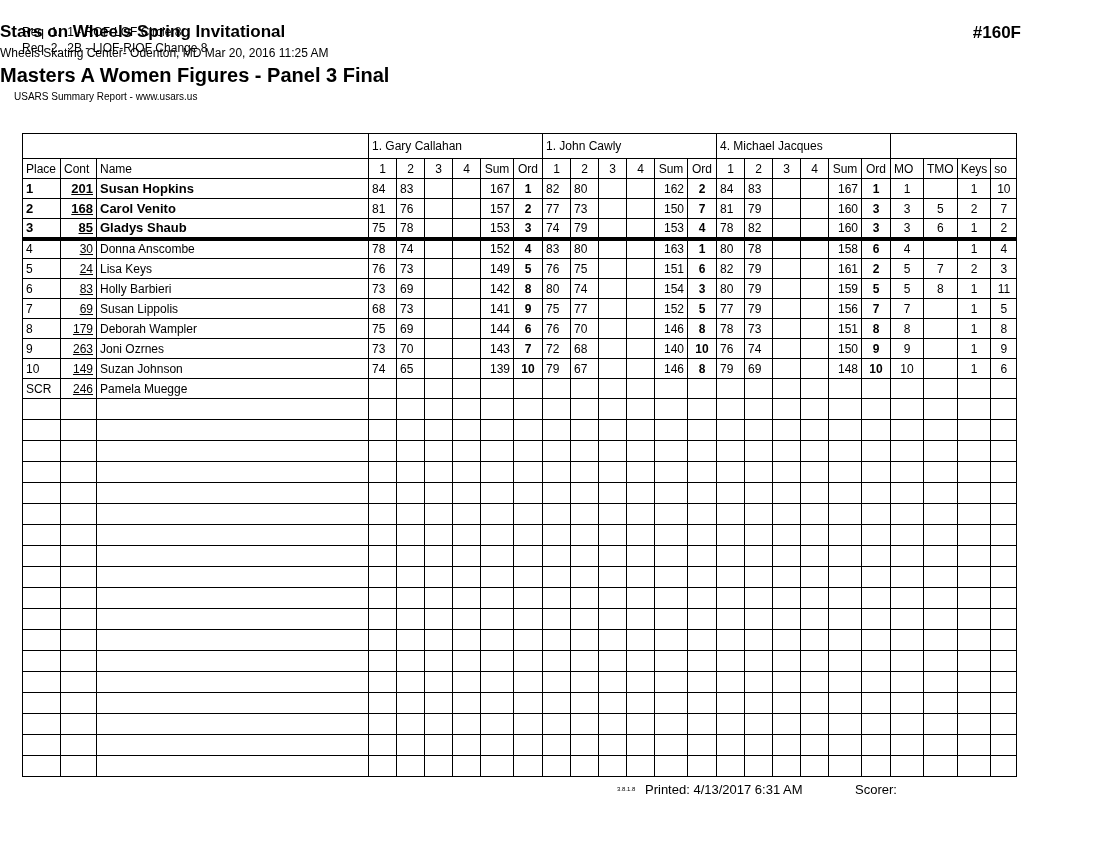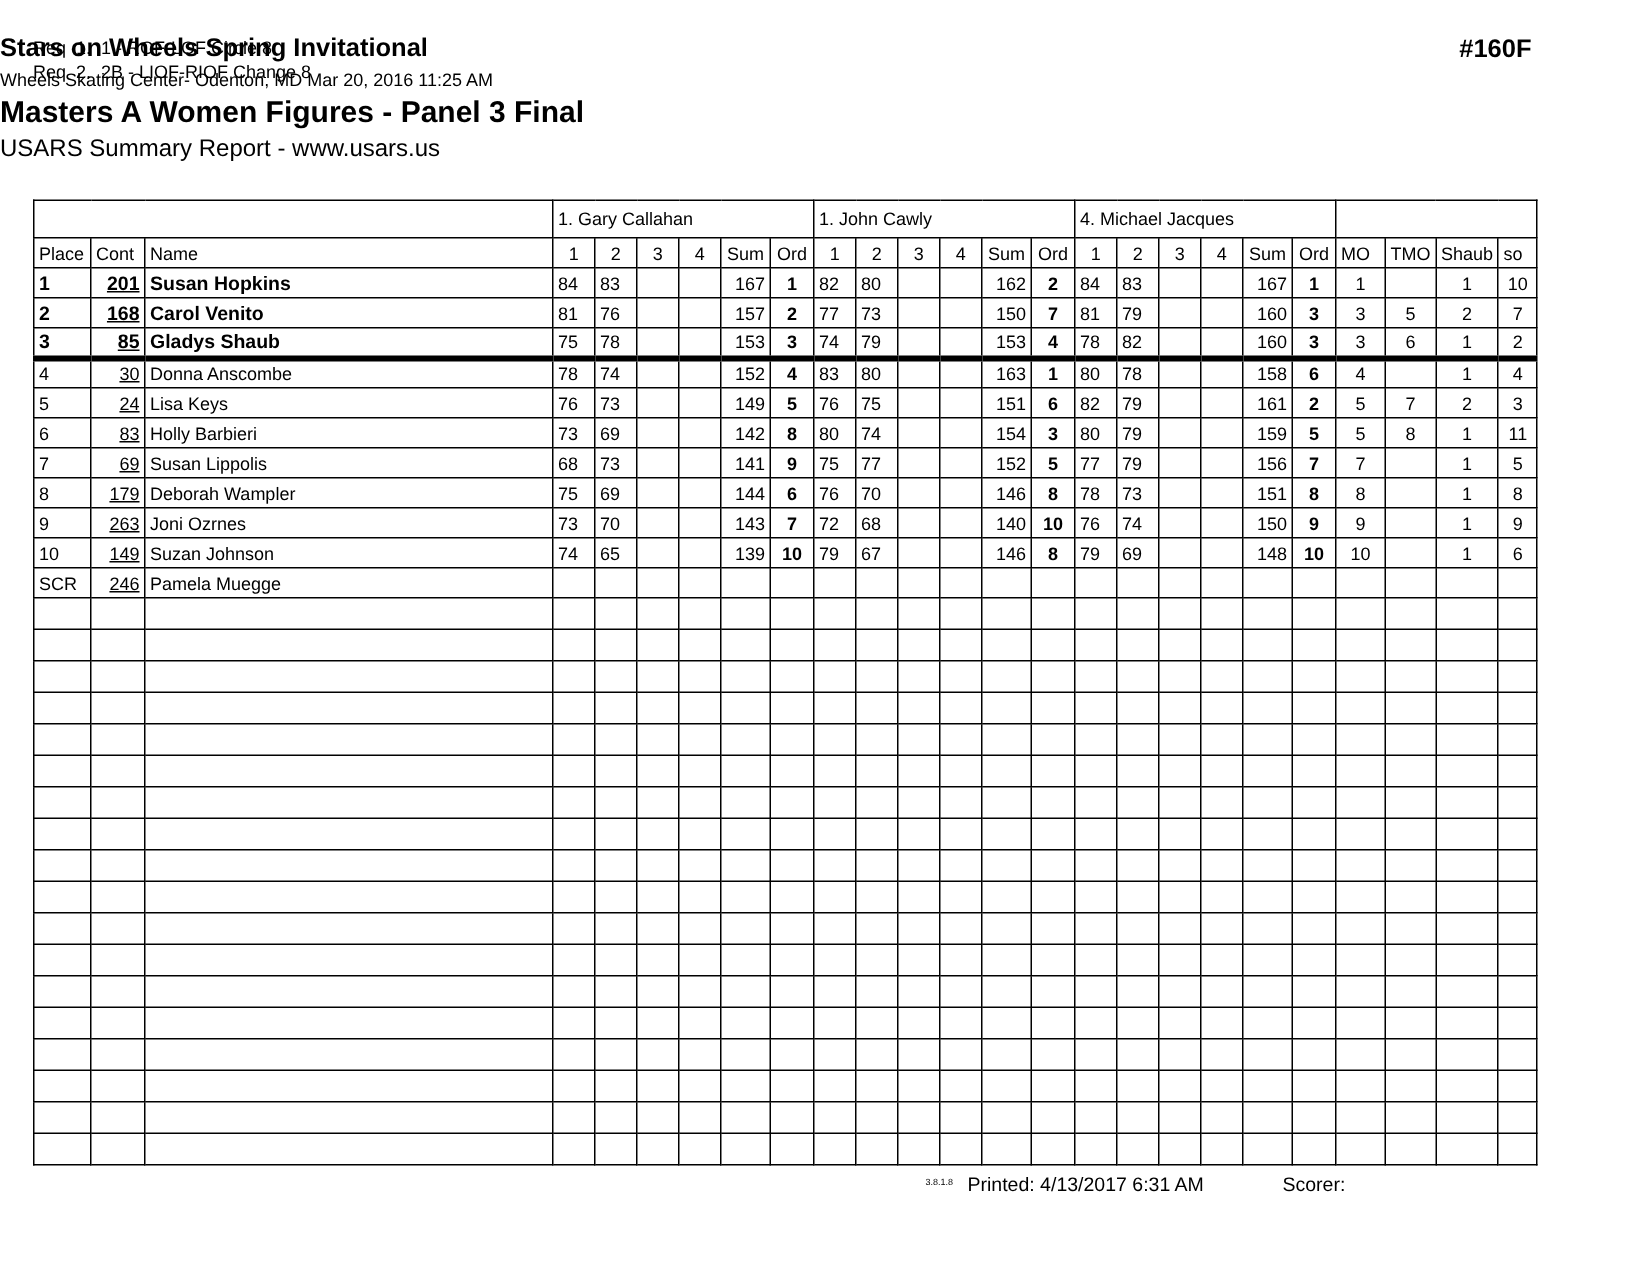--- a/index.html
+++ b/index.html
@@ -3,21 +3,21 @@
 <meta charset="utf-8">
 <style>
   html,body{margin:0;padding:0;background:#fff;}
   .page{position:relative;width:1100px;height:850px;background:#fff;color:#000;
         font-family:"Liberation Sans", sans-serif;overflow:hidden;}
 
   .req-block{position:absolute;left:22px;top:24px;font-size:12px;line-height:16px;white-space:pre;}
   .t1{position:absolute;left:0;width:900px;top:22px;font-size:17px;font-weight:bold;}
   .t2{position:absolute;left:0;width:1100px;top:46px;font-size:12px;}
   .t3{position:absolute;left:0;width:1100px;top:64px;font-size:20px;font-weight:bold;}
-  .t4{position:absolute;left:0;width:894px;top:91px;font-size:16px;}
+  .t4{position:absolute;left:14px;width:894px;top:91px;font-size:10px;}
   .event-num{position:absolute;right:79px;top:23px;font-size:17px;font-weight:bold;}
 
   table.results{position:absolute;left:22px;top:133px;border-collapse:collapse;table-layout:fixed;}
   table.results td{border:1px solid #000;font-size:12px;padding:0 3px;overflow:hidden;
                    white-space:nowrap;box-sizing:border-box;}
   tr.judge-row{height:25px;}
   tr.hdr-row{height:20px;}
   tr.data-row{height:20px;}
   tr.empty-row{height:21px;}
 
@@ -112,21 +112,21 @@
 
         <td class="hcell">1</td>
         <td class="hcell">2</td>
         <td class="hcell">3</td>
         <td class="hcell">4</td>
         <td class="hcell">Sum</td>
         <td class="ord">Ord</td>
 
         <td class="hleft">MO</td>
         <td class="hleft">TMO</td>
-        <td class="hleft">Shaub</td>
+        <td class="hleft">Keys</td>
         <td class="hleft">so</td>
       </tr>
     </tbody>
     <tbody>
         <tr class="data-row bold">
           <td class="place">1</td>
           <td class="cont">201</td>
           <td class="name">Susan Hopkins</td>
           <td class="score">84</td>
           <td class="score">83</td>

